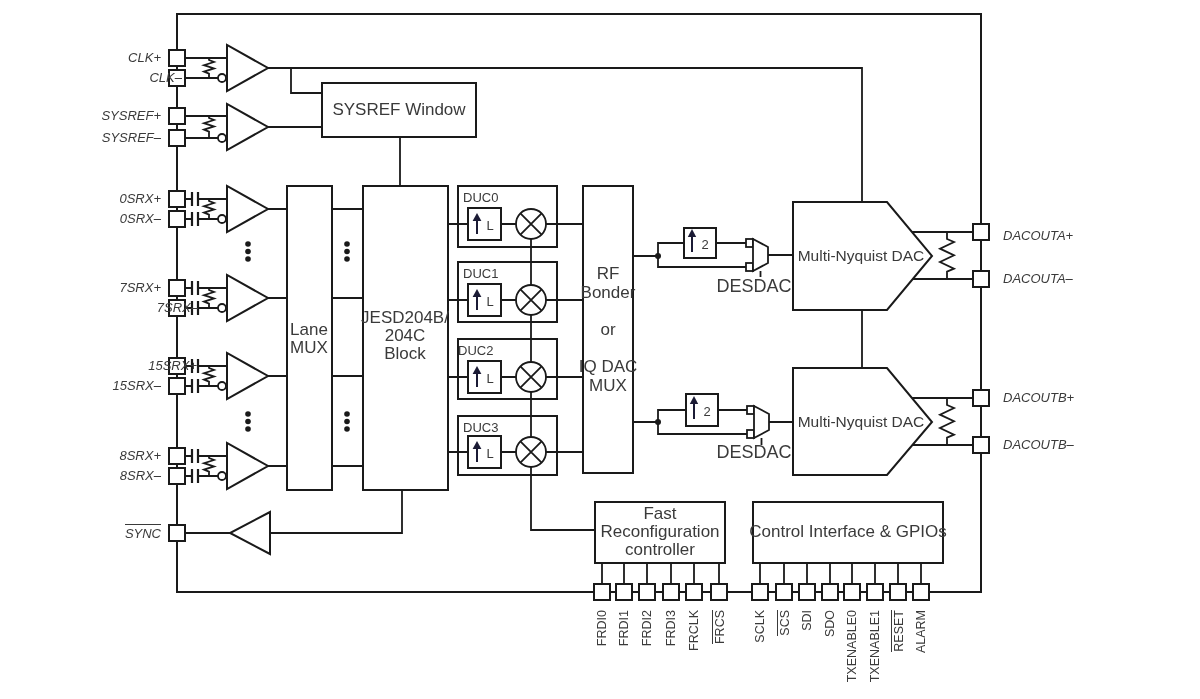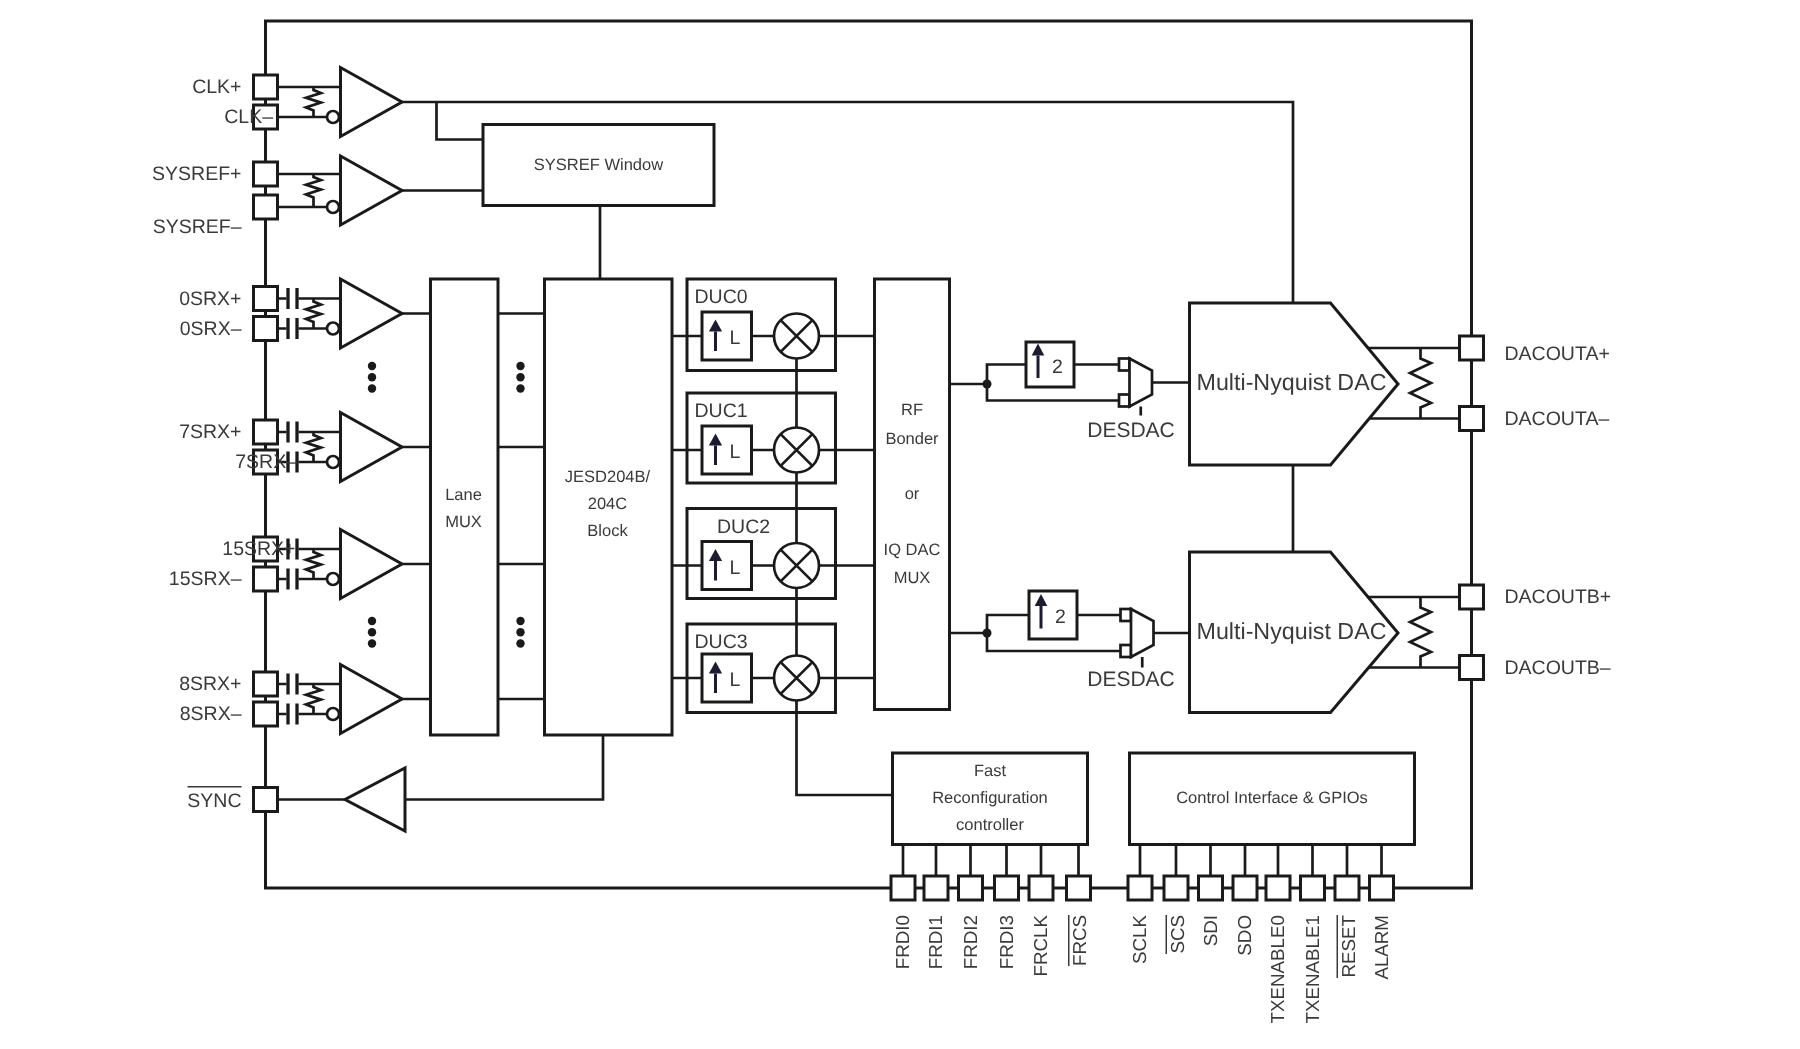--- a/index.html
+++ b/index.html
@@ -1,29 +1,29 @@
 <!DOCTYPE html>
 <html><head>
 <meta charset="utf-8">
 <style>
   html,body{margin:0;padding:0;background:#fff;}
   .stage{position:relative;width:1200px;height:699px;background:#ffffff;
          font-family:"Liberation Sans",sans-serif;color:#3a3a3a;overflow:hidden;}
   .stage svg{position:absolute;left:0;top:0;}
-  .lbl{position:absolute;font-size:13px;line-height:18px;white-space:nowrap;}
+  .lbl{position:absolute;font-size:13px;line-height:18px;white-space:nowrap;font-style:italic;}
   .pl{left:0;width:161px;text-align:right;}
   .pr{left:1003px;}
   .rot{position:absolute;width:90px;height:15px;line-height:15px;font-size:12.5px;
        text-align:right;transform-origin:0 0;transform:rotate(-90deg);white-space:nowrap;}
   .ov{display:inline-block;border-top:1.6px solid #3a3a3a;padding-top:0;}
   .blabel{position:absolute;transform:translate(-50%,-50%);text-align:center;
-          white-space:pre-line;font-size:11px;line-height:18px;}
+          white-space:pre-line;font-size:17px;line-height:18px;}
   .rfb{line-height:18.6px;}
   .big{font-size:15.5px;white-space:nowrap;}
-  .small{font-size:14px;}
+  .small{font-size:18px;}
   .duclabel{position:absolute;font-size:13px;line-height:13px;}
   .symlabel{position:absolute;transform:translate(-50%,-50%);font-size:13px;}
 </style>
 </head>
 <body>
 
 <div class="stage">
 
 <svg width="1200" height="699" viewBox="0 0 1200 699">
   <g fill="none" stroke="#1a1a1a" stroke-width="2">
@@ -234,34 +234,34 @@
 <div class="blabel big" style="left:861px;top:422px;">Multi-Nyquist DAC</div>
 <div class="blabel small" style="left:754px;top:286px;">DESDAC</div>
 <div class="blabel small" style="left:754px;top:452px;">DESDAC</div>
 <div class="blabel" style="left:660px;top:532px;">Fast
 Reconfiguration
 controller</div>
 <div class="blabel" style="left:848px;top:532px;text-align:right;">Control Interface &amp; GPIOs</div>
 
 <div class="duclabel" style="left:463px;top:191px;">DUC0</div>
 <div class="duclabel" style="left:463px;top:267px;">DUC1</div>
-<div class="duclabel" style="left:478px;top:344px;text-align:right;">DUC2</div>
+<div class="duclabel" style="left:458px;top:344px;text-align:right;">DUC2</div>
 <div class="duclabel" style="left:463px;top:421px;">DUC3</div>
 
 <div class="symlabel" style="left:490px;top:225px;">L</div>
 <div class="symlabel" style="left:490px;top:301px;">L</div>
 <div class="symlabel" style="left:490px;top:378px;">L</div>
 <div class="symlabel" style="left:490px;top:453px;">L</div>
 <div class="symlabel" style="left:705px;top:244px;">2</div>
 <div class="symlabel" style="left:707px;top:411px;">2</div>
 
 <div class="lbl pl" style="top: 49px;"><span>CLK+</span></div>
     <div class="lbl pl" style="top: 69px; margin-left: 21px;"><span>CLK–</span></div>
     <div class="lbl pl" style="top: 107px;"><span>SYSREF+</span></div>
-    <div class="lbl pl" style="top: 142px;"><span>SYSREF–</span></div>
+    <div class="lbl pl" style="top: 129px;"><span>SYSREF–</span></div>
     <div class="lbl pl" style="top: 190px;"><span>0SRX+</span></div>
     <div class="lbl pl" style="top: 210px;"><span>0SRX–</span></div>
     <div class="lbl pl" style="top: 279px;"><span>7SRX+</span></div>
     <div class="lbl pl" style="top: 299px; padding-left: 37px;"><span>7SRX–</span></div>
     <div class="lbl pl" style="top: 357px; padding-left: 36px;"><span>15SRX+</span></div>
     <div class="lbl pl" style="top: 377px;"><span>15SRX–</span></div>
     <div class="lbl pl" style="top: 447px;"><span>8SRX+</span></div>
     <div class="lbl pl" style="top: 467px;"><span>8SRX–</span></div>
     <div class="lbl pl" style="top: 524px;"><span class="ov">SYNC</span></div>
     <div class="lbl pr" style="top: 227px;"><span>DACOUTA+</span></div>

